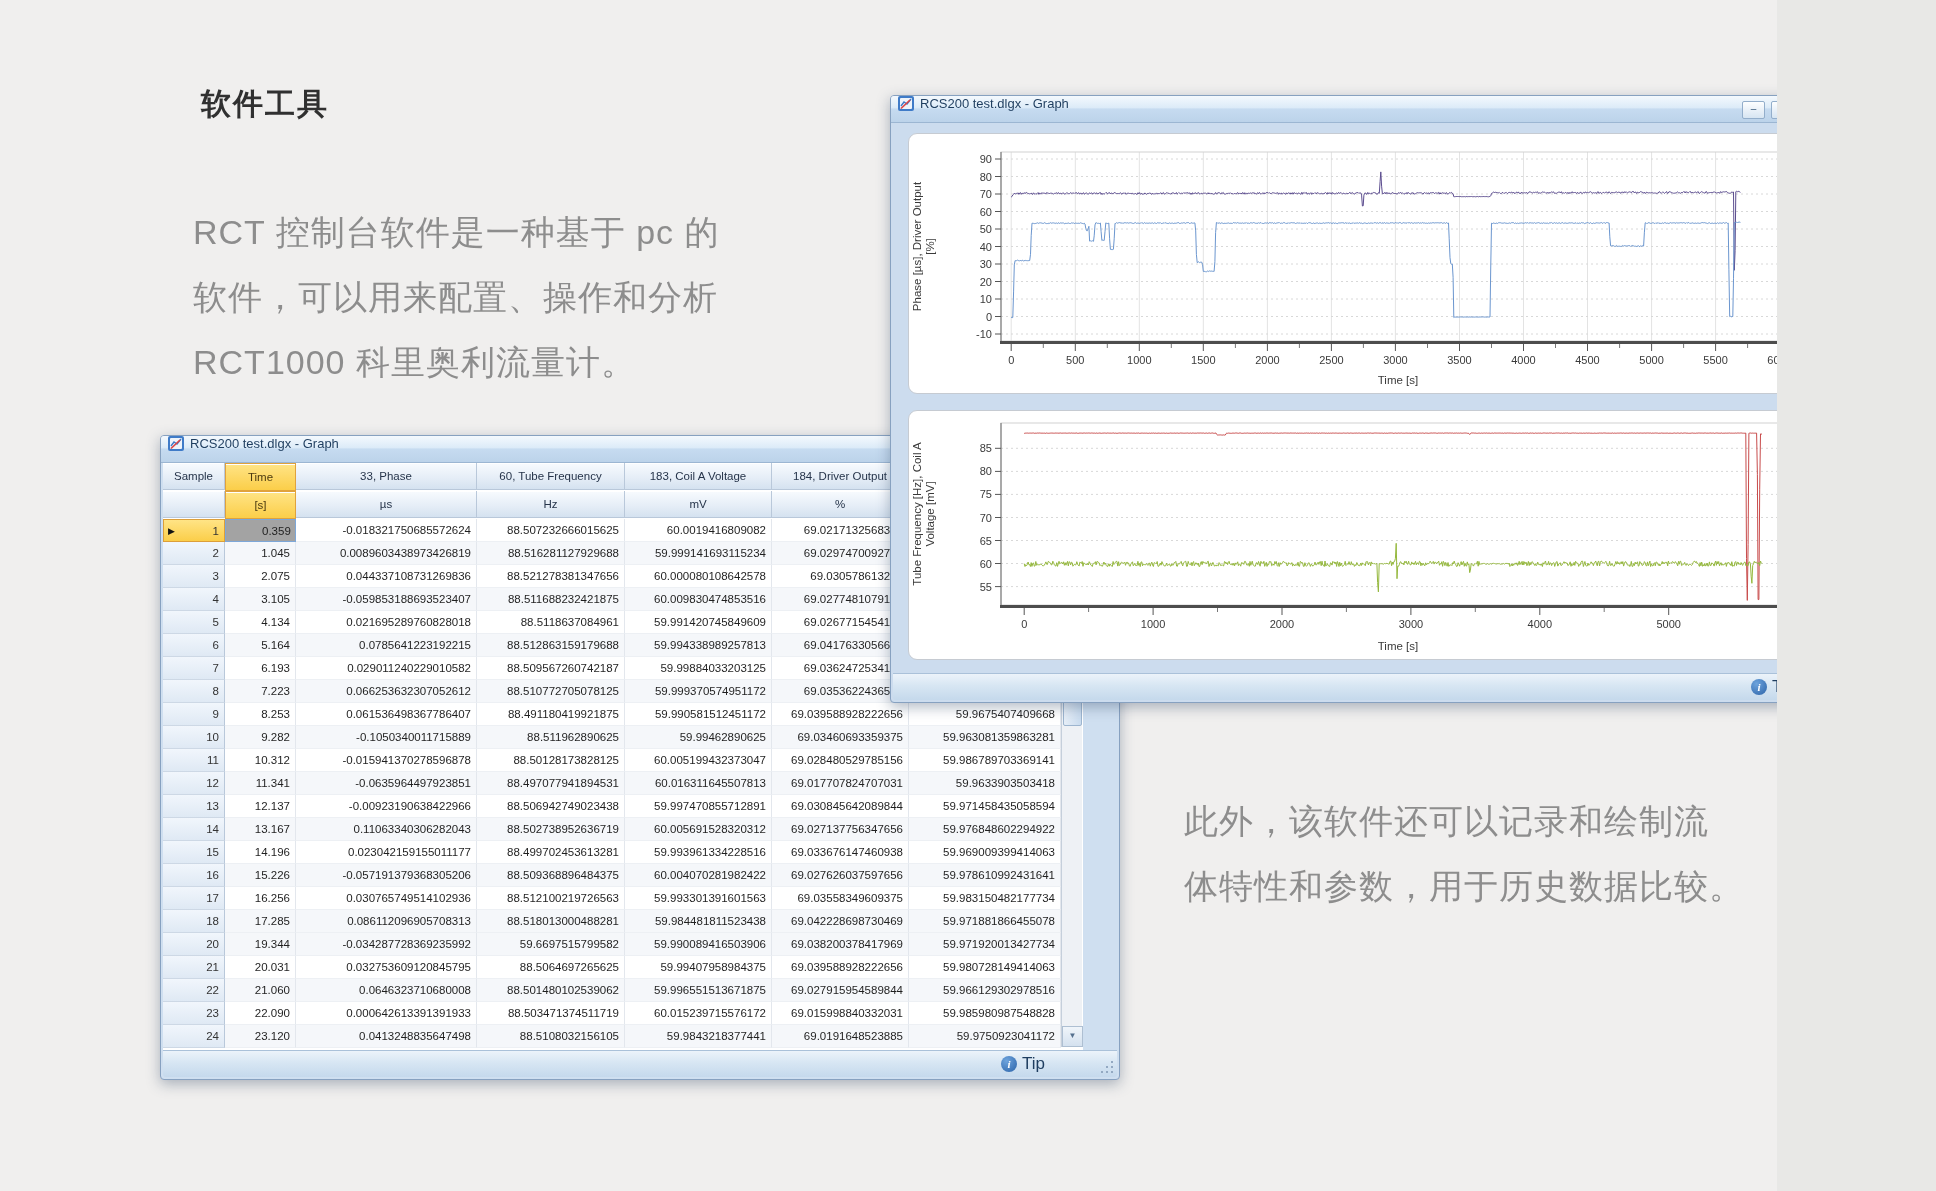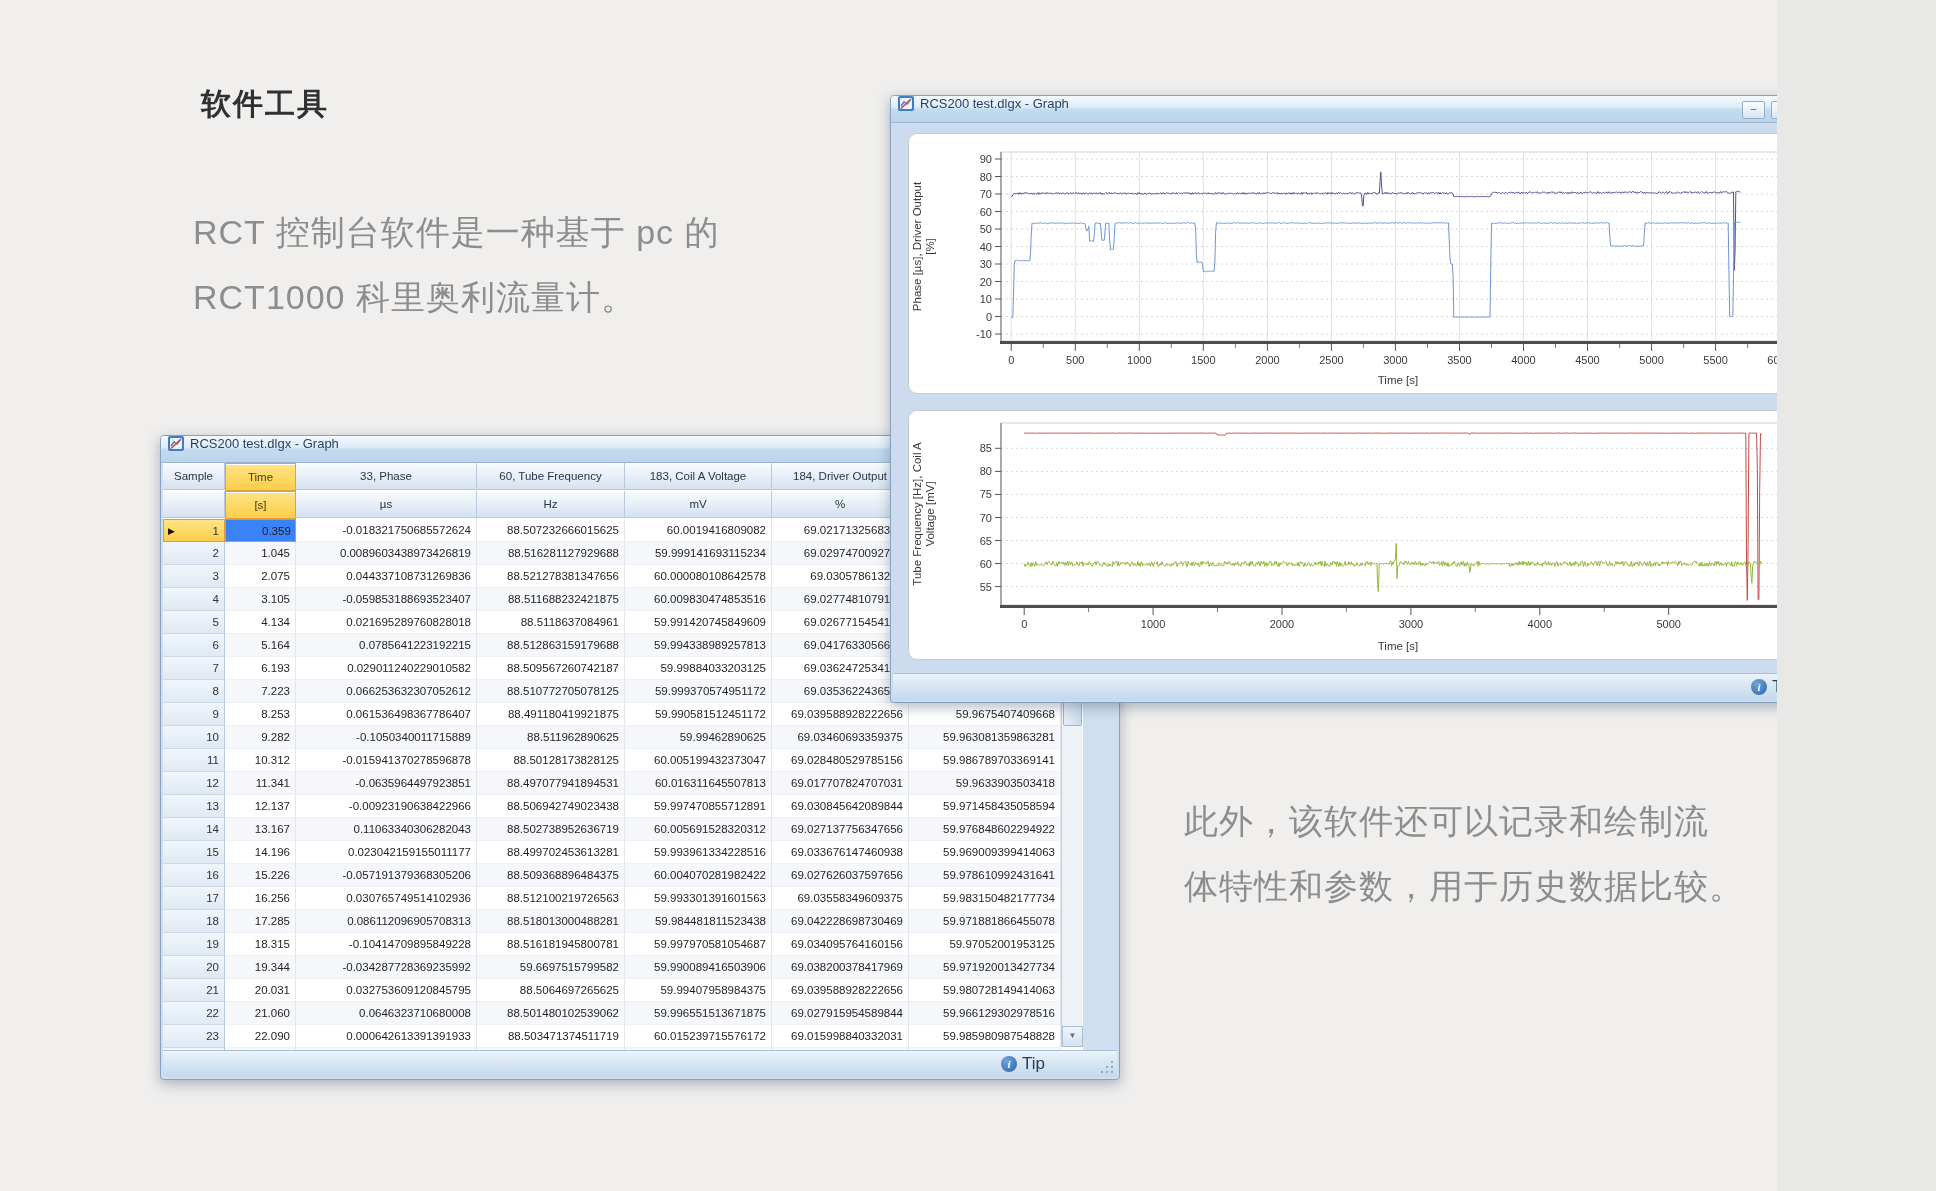--- a/index.html
+++ b/index.html
@@ -46,21 +46,21 @@
         border-right:1px solid #b9c8da;border-bottom:1px solid #b9c8da;box-shadow:inset 0 1px 0 #fff;
         overflow:hidden;white-space:nowrap;}
   .hcell.yellow{background:linear-gradient(#ffe486,#fbce49);border:1px solid #e0a23c;color:#4a3a10;}
   .tcell{height:23px;line-height:23px;font-size:11.5px;color:#1f1f1f;text-align:right;padding-right:5px;
         border-right:1px solid #e3e7ed;border-bottom:1px solid #edf0f4;overflow:hidden;white-space:nowrap;box-sizing:border-box;}
   .rowhdr{position:relative;background:linear-gradient(#f1f6fc,#dfe9f4);border-right:1px solid #b9c8da;
         border-bottom:1px solid #cdd8e5;color:#333;}
   .trow.alt .tcell:not(.rowhdr){background:#f5f7fa;}
   .rowhdr .arrow{position:absolute;left:4px;top:0;color:#111;font-size:9px;}
   .rowhdr.sel{background:linear-gradient(#ffe486,#fbce49);border:1px solid #dc9f3a;}
-  .tcell.timesel{background:#3b82f6;border:1px solid #7da7d8;padding-left:36px;}
+  .tcell.timesel{background:#a3a3a3;border:1px solid #7da7d8;padding-left:36px;}
   #table-rows{height:537px;overflow:hidden;}
   .vscroll{position:absolute;left:900px;top:79px;width:20px;height:532px;background:#eef1f5;
         border-left:1px solid #c5cfdb;}
   .vthumb{position:absolute;left:1px;top:185px;width:17px;height:24px;border:1px solid #9db5cf;border-radius:2px;
         background:linear-gradient(90deg,#e6eef7,#c9dbee);}
   .varrow{position:absolute;left:0;width:19px;height:19px;border:1px solid #aebfd2;
         background:linear-gradient(#f0f5fa,#d4e1ef);color:#55708e;font-size:8px;text-align:center;line-height:18px;}
   .varrow.down{bottom:0;}
 
   
@@ -78,20 +78,21 @@
 </style>
 </head>
 <body>
 
 <div class="page">
 
   <div class="heading">软件工具</div>
 
   <div class="para intro">
     <div>RCT 控制台软件是一种基于 pc 的</div>
+    <div>软件，可以用来配置、操作和分析</div>
     <div>RCT1000 科里奥利流量计。</div>
   </div>
 
   <div class="para outro">
     <div>此外，该软件还可以记录和绘制流</div>
     <div>体特性和参数，用于历史数据比较。</div>
   </div>
 
   <div class="win" id="table-window">
     <div class="titlebar">
@@ -280,29 +281,20 @@
             <div class="tcell">59.983150482177734</div>
           </div>
           <div class="trow alt">
             <div class="tcell rowhdr">18</div>
             <div class="tcell">17.285</div>
             <div class="tcell">0.086112096905708313</div>
             <div class="tcell">88.518013000488281</div>
             <div class="tcell">59.984481811523438</div>
             <div class="tcell">69.042228698730469</div>
             <div class="tcell">59.971881866455078</div>
-          </div>
-          <div class="trow">
-            <div class="tcell rowhdr">19</div>
-            <div class="tcell">18.315</div>
-            <div class="tcell">-0.10414709895849228</div>
-            <div class="tcell">88.516181945800781</div>
-            <div class="tcell">59.997970581054687</div>
-            <div class="tcell">69.034095764160156</div>
-            <div class="tcell">59.97052001953125</div>
           </div>
           <div class="trow alt">
             <div class="tcell rowhdr">20</div>
             <div class="tcell">19.344</div>
             <div class="tcell">-0.034287728369235992</div>
             <div class="tcell">59.6697515799582</div>
             <div class="tcell">59.990089416503906</div>
             <div class="tcell">69.038200378417969</div>
             <div class="tcell">59.971920013427734</div>
           </div>

